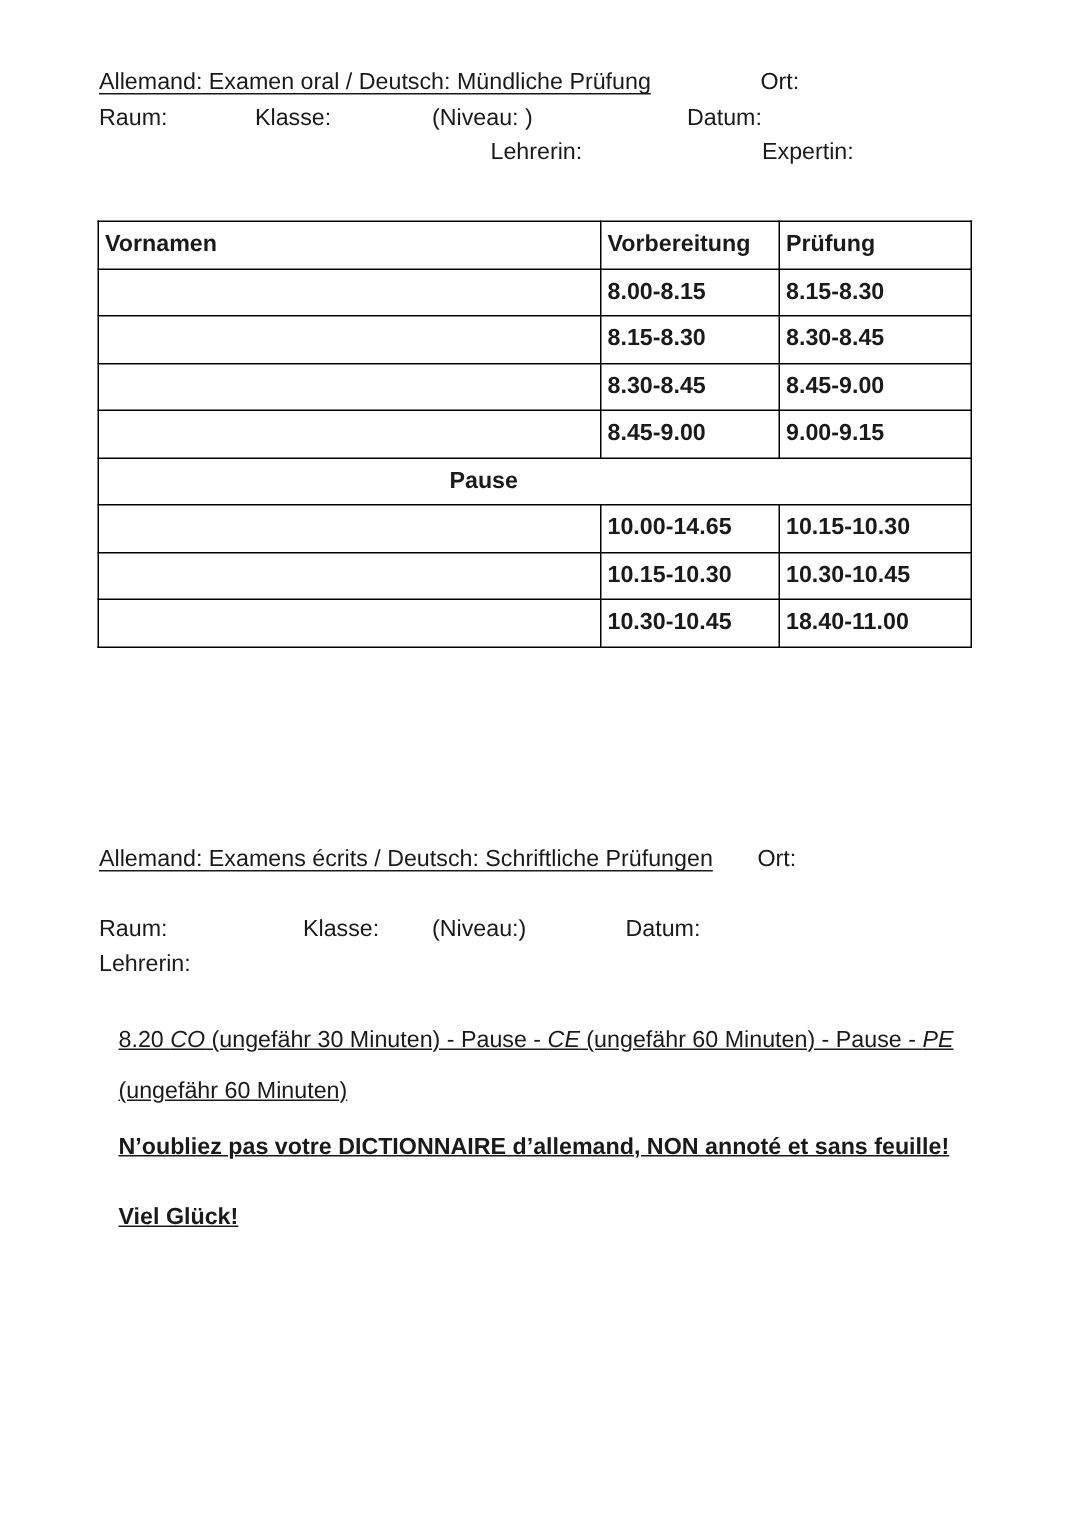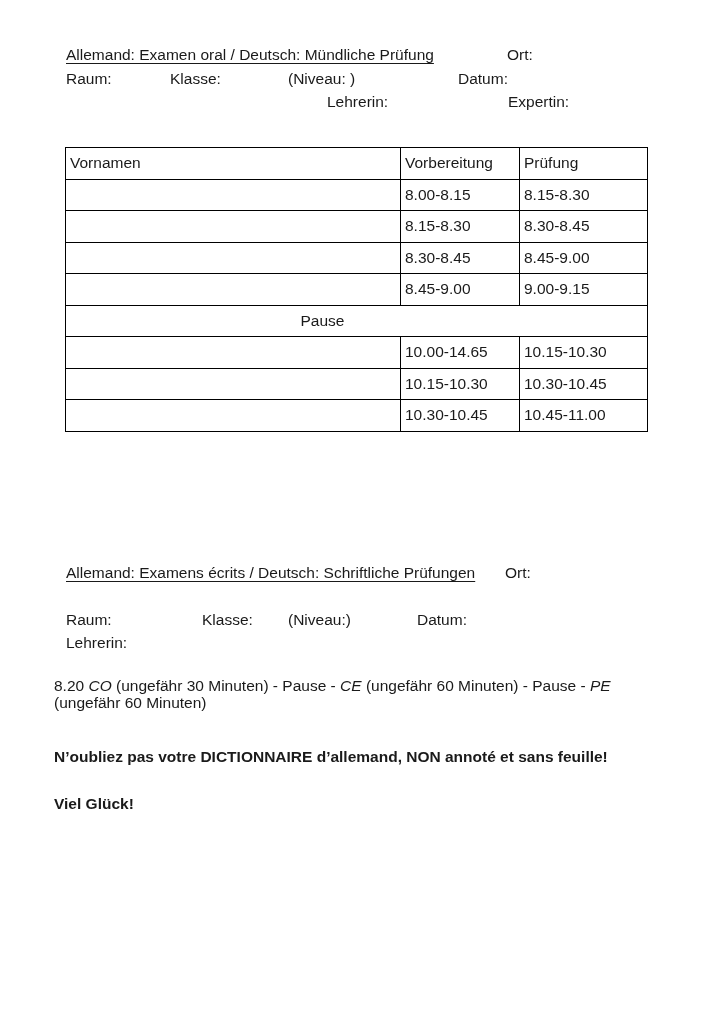--- a/index.html
+++ b/index.html
@@ -41,34 +41,35 @@
     border-collapse: collapse;
     table-layout: fixed;
     font-size: 15.5px;
     color: #1a1a1a;
   }
   .exam-table td, .exam-table th {
     border: 1.5px solid #000000;
     padding: 2px 4px;
     height: 31.5px;
     box-sizing: border-box;
-    font-weight: normal;
+    font-weight: bold;
     text-align: left;
     vertical-align: middle;
     overflow: hidden;
     margin-top: 43px;
   }
   .exam-table .pause-cell {
     text-align: center;
     padding-right: 72px;
   }
   .para {
     position: absolute;
-    left: 54px;
-    line-height: 17px;
+    left: 79px;
+    line-height: 34px;
+    text-decoration: underline;
   }
   .bold { font-weight: bold; }
   .italic { font-style: italic; }
 </style>
 </head>
 <body>
 
 <div class="page">
 
   <div class="line" style="top:45px">
@@ -129,21 +130,21 @@
         <td>10.15-10.30</td>
       </tr>
       <tr>
         <td></td>
         <td>10.15-10.30</td>
         <td>10.30-10.45</td>
       </tr>
       <tr>
         <td></td>
         <td>10.30-10.45</td>
-        <td>10.45-11.00</td>
+        <td>18.40-11.00</td>
       </tr>
     </tbody>
   </table>
 
   <div class="line" style="top:563px">
     <span class="underlined" style="left:66px">Allemand: Examens écrits / Deutsch: Schriftliche Prüfungen</span>
     <span style="left:505px">Ort:</span>
   </div>
 
   <div class="line" style="top:610px">

